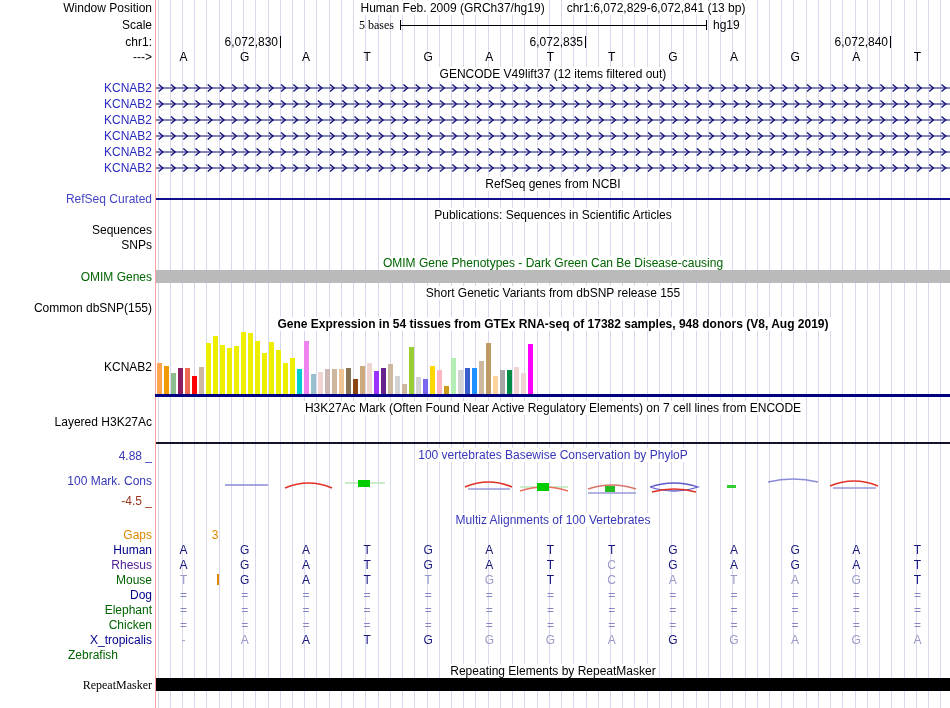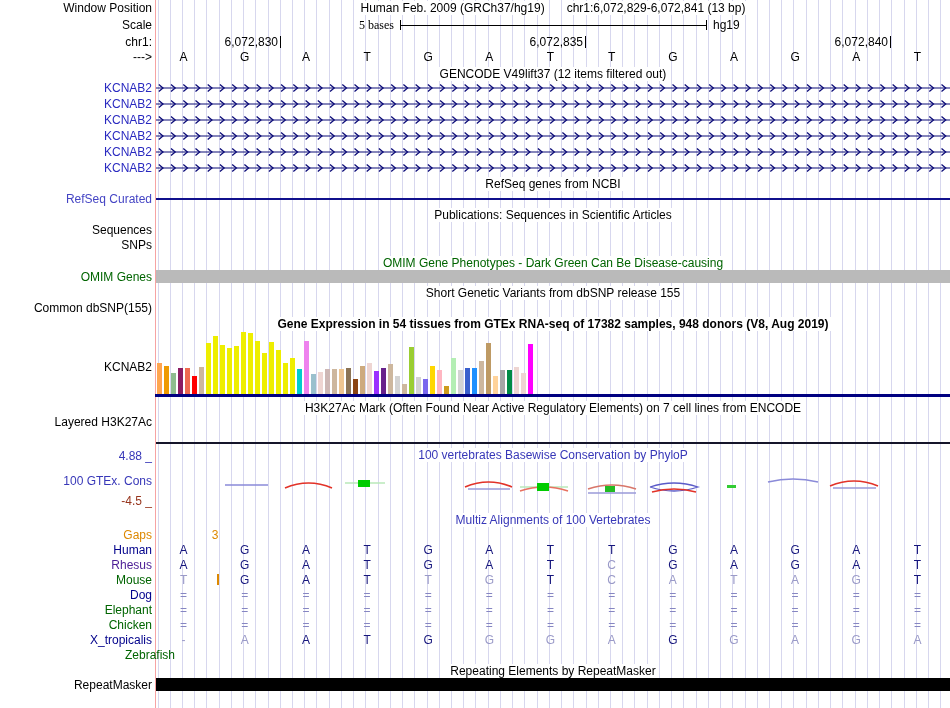--- a/index.html
+++ b/index.html
@@ -207,23 +207,23 @@
       <div class="lbl rlbl" style="right: 798px; top: 146px; color: rgb(41, 41, 192);">KCNAB2</div>
       <div class="lbl rlbl" style="right: 798px; top: 162px; color: rgb(41, 41, 192);">KCNAB2</div>
       <div class="lbl rlbl" style="right: 798px; top: 193px; color: rgb(68, 68, 196);">RefSeq Curated</div>
       <div class="lbl rlbl" style="right: 798px; top: 224px; color: rgb(0, 0, 0);">Sequences</div>
       <div class="lbl rlbl" style="right: 798px; top: 239px; color: rgb(0, 0, 0);">SNPs</div>
       <div class="lbl rlbl" style="right: 798px; top: 271px; color: rgb(0, 100, 0);">OMIM Genes</div>
       <div class="lbl rlbl" style="right: 798px; top: 302px; color: rgb(0, 0, 0);">Common dbSNP(155)</div>
       <div class="lbl rlbl" style="right: 798px; top: 361px; color: rgb(0, 0, 0);">KCNAB2</div>
       <div class="lbl rlbl" style="right: 798px; top: 416px; color: rgb(0, 0, 0);">Layered H3K27Ac</div>
       <div class="lbl rlbl" style="right: 798px; top: 450px; color: rgb(55, 55, 184);">4.88 _</div>
-      <div class="lbl rlbl" style="right: 798px; top: 475px; color: rgb(55, 55, 184);">100 GTEx. Cons</div>
+      <div class="lbl rlbl" style="right: 798px; top: 475px; color: rgb(55, 55, 184);">100 Mark. Cons</div>
       <div class="lbl rlbl" style="right: 798px; top: 495px; color: rgb(150, 52, 28);">-4.5 _</div>
-      <div class="lbl rlbl" style="right: 798px; top: 679px; color: rgb(0, 0, 0);">RepeatMasker</div>
+      <div class="lbl rlbl" style="right: 798px; top: 679px; color: rgb(0, 0, 0); font-family: Liberation Serif, serif;">RepeatMasker</div>
       <div class="title-wrap" style="top: 68px; color: rgb(0, 0, 0);"><span>GENCODE V49lift37 (12 items filtered out)</span></div>
       <div class="title-wrap" style="top: 178px; color: rgb(0, 0, 0);"><span>RefSeq genes from NCBI</span></div>
       <div class="title-wrap" style="top: 209px; color: rgb(0, 0, 0);"><span>Publications: Sequences in Scientific Articles</span></div>
       <div class="title-wrap" style="top: 257px; color: rgb(0, 100, 0);"><span>OMIM Gene Phenotypes - Dark Green Can Be Disease-causing</span></div>
       <div class="title-wrap" style="top: 287px; color: rgb(0, 0, 0);"><span>Short Genetic Variants from dbSNP release 155</span></div>
       <div class="title-wrap" style="top: 318px; color: rgb(0, 0, 0); font-weight: bold;"><span>Gene Expression in 54 tissues from GTEx RNA-seq of 17382 samples, 948 donors (V8, Aug 2019)</span></div>
       <div class="title-wrap" style="top: 402px; color: rgb(0, 0, 0);"><span>H3K27Ac Mark (Often Found Near Active Regulatory Elements) on 7 cell lines from ENCODE</span></div>
       <div class="title-wrap" style="top: 449px; color: rgb(55, 55, 184);"><span>100 vertebrates Basewise Conservation by PhyloP</span></div>
       <div class="title-wrap" style="top: 514px; color: rgb(55, 55, 184);"><span>Multiz Alignments of 100 Vertebrates</span></div>
       <div class="title-wrap" style="top: 665px; color: rgb(0, 0, 0);"><span>Repeating Elements by RepeatMasker</span></div>
@@ -339,15 +339,15 @@
       <div class="cell" style="left: 337.05px; top: 634px; color: rgb(22, 22, 125);">T</div>
       <div class="cell" style="left: 398.2px; top: 634px; color: rgb(22, 22, 125);">G</div>
       <div class="cell" style="left: 459.35px; top: 634px; color: rgb(154, 154, 200);">G</div>
       <div class="cell" style="left: 520.5px; top: 634px; color: rgb(154, 154, 200);">G</div>
       <div class="cell" style="left: 581.65px; top: 634px; color: rgb(154, 154, 200);">A</div>
       <div class="cell" style="left: 642.8px; top: 634px; color: rgb(22, 22, 125);">G</div>
       <div class="cell" style="left: 703.95px; top: 634px; color: rgb(154, 154, 200);">G</div>
       <div class="cell" style="left: 765.1px; top: 634px; color: rgb(154, 154, 200);">A</div>
       <div class="cell" style="left: 826.25px; top: 634px; color: rgb(154, 154, 200);">G</div>
       <div class="cell" style="left: 887.4px; top: 634px; color: rgb(154, 154, 200);">A</div>
-      <div class="lbl rlbl" style="right: 775px; top: 649px; color: rgb(0, 100, 0); margin-left: 20px;">Zebrafish</div>
+      <div class="lbl rlbl" style="right: 832px; top: 649px; color: rgb(0, 100, 0); margin-left: 20px;">Zebrafish</div>
     </div>
 </div>
 
 </body></html>

